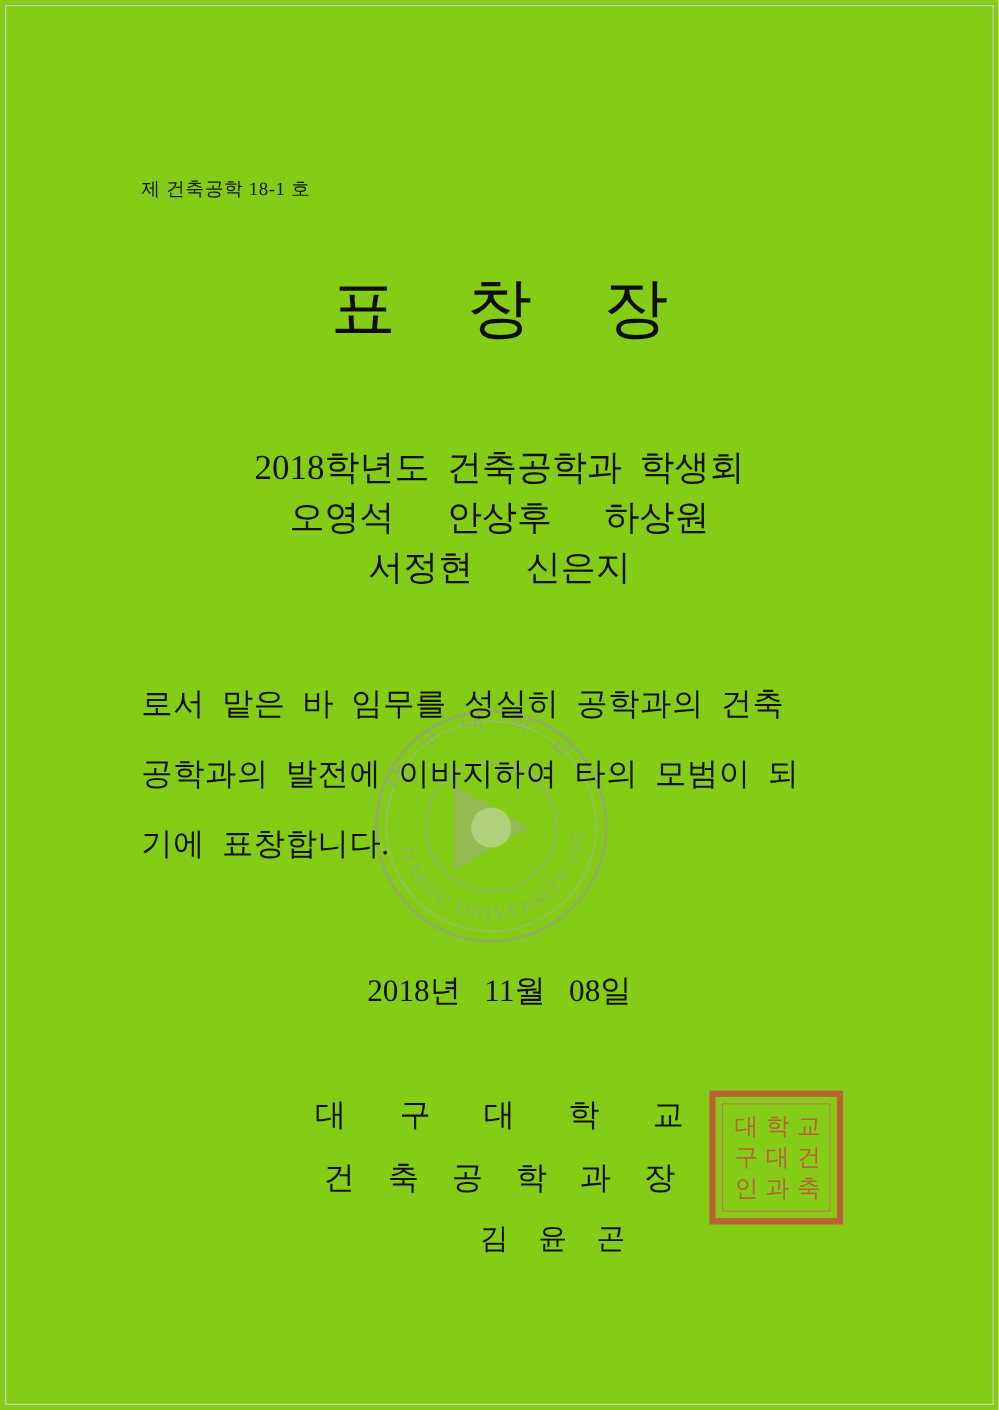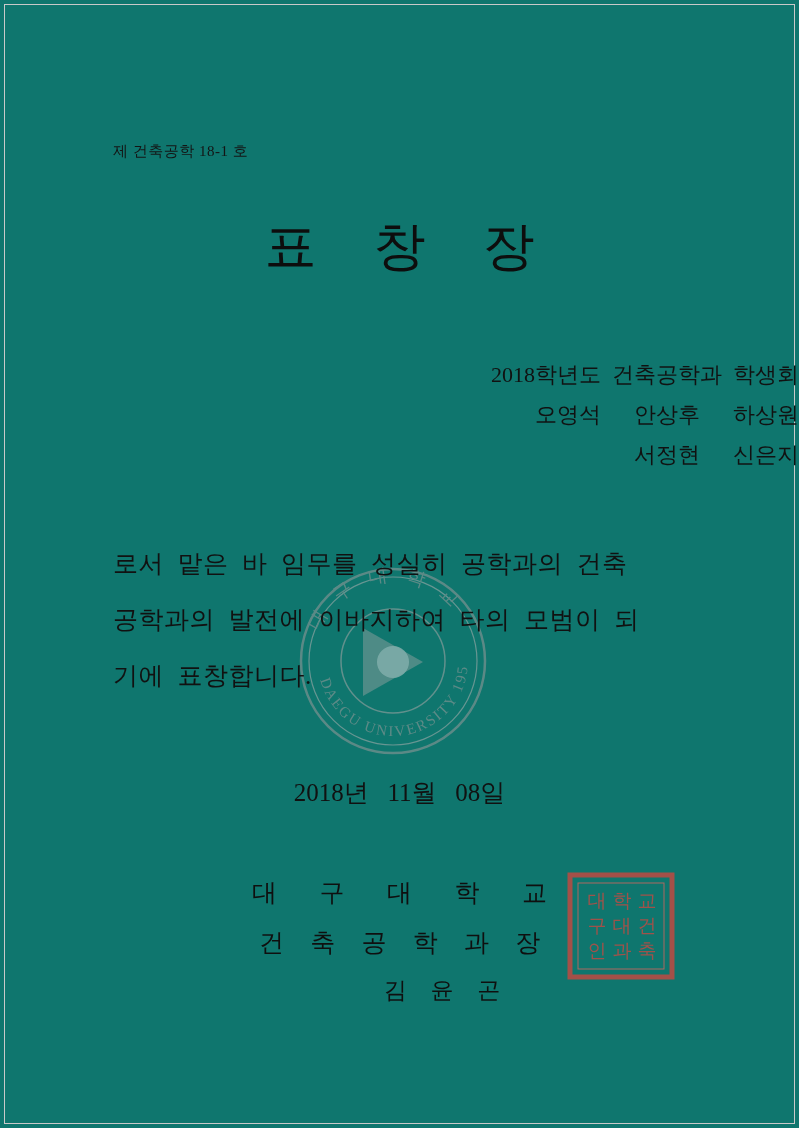--- a/index.html
+++ b/index.html
@@ -9,21 +9,21 @@
   }
   body {
     font-family: "Liberation Serif", "DejaVu Serif", serif;
     color: #111111;
   }
   .page {
     position: relative;
     width: 799px;
     height: 1128px;
     margin: 0 auto;
-    background: #0f766e;
+    background: #84cc16;
     overflow: hidden;
     box-sizing: border-box;
   }
   
   .page-border {
     position: absolute;
     left: 4px;
     top: 4px;
     right: 4px;
     bottom: 4px;
@@ -49,22 +49,22 @@
     font-weight: normal;
     letter-spacing: 22px;
     text-indent: 22px;
     color: #0d0d0d;
   }
   .recipient-block {
     position: absolute;
     left: 0;
     top: 355px;
     width: 100%;
-    text-align: right;
-    font-size: 22px;
+    text-align: center;
+    font-size: 28px;
     line-height: 40px;
     color: #111111;
   }
   .recipient-line {
     white-space: pre;
   }
   .body-text {
     position: absolute;
     left: 113px;
     top: 536px;

